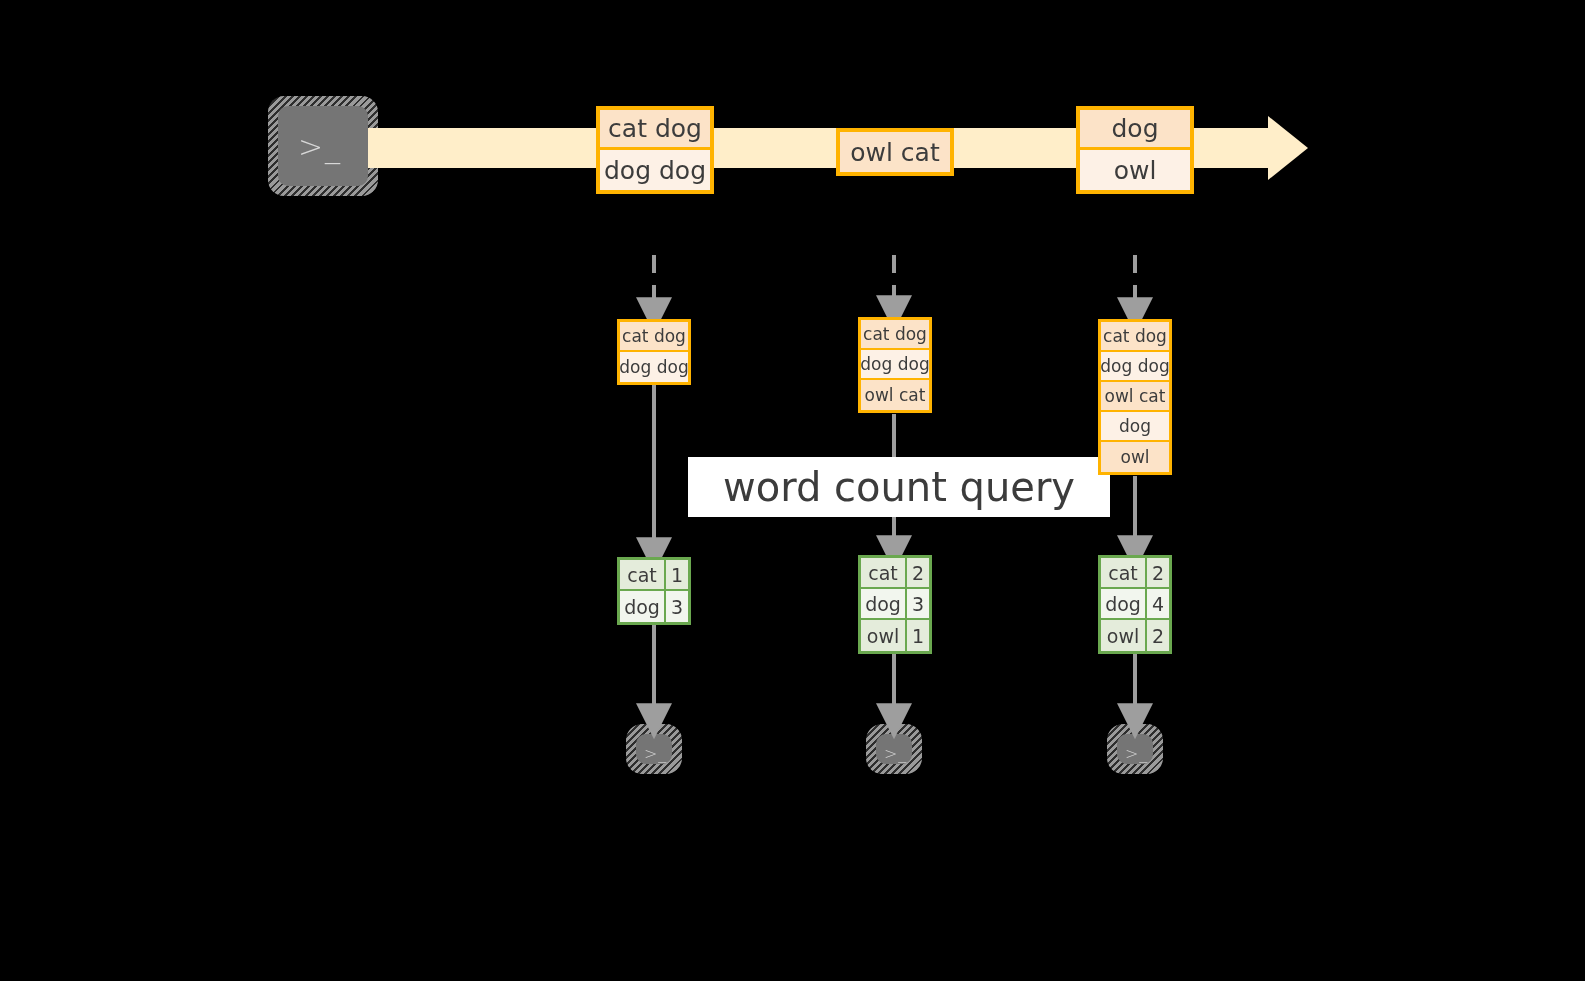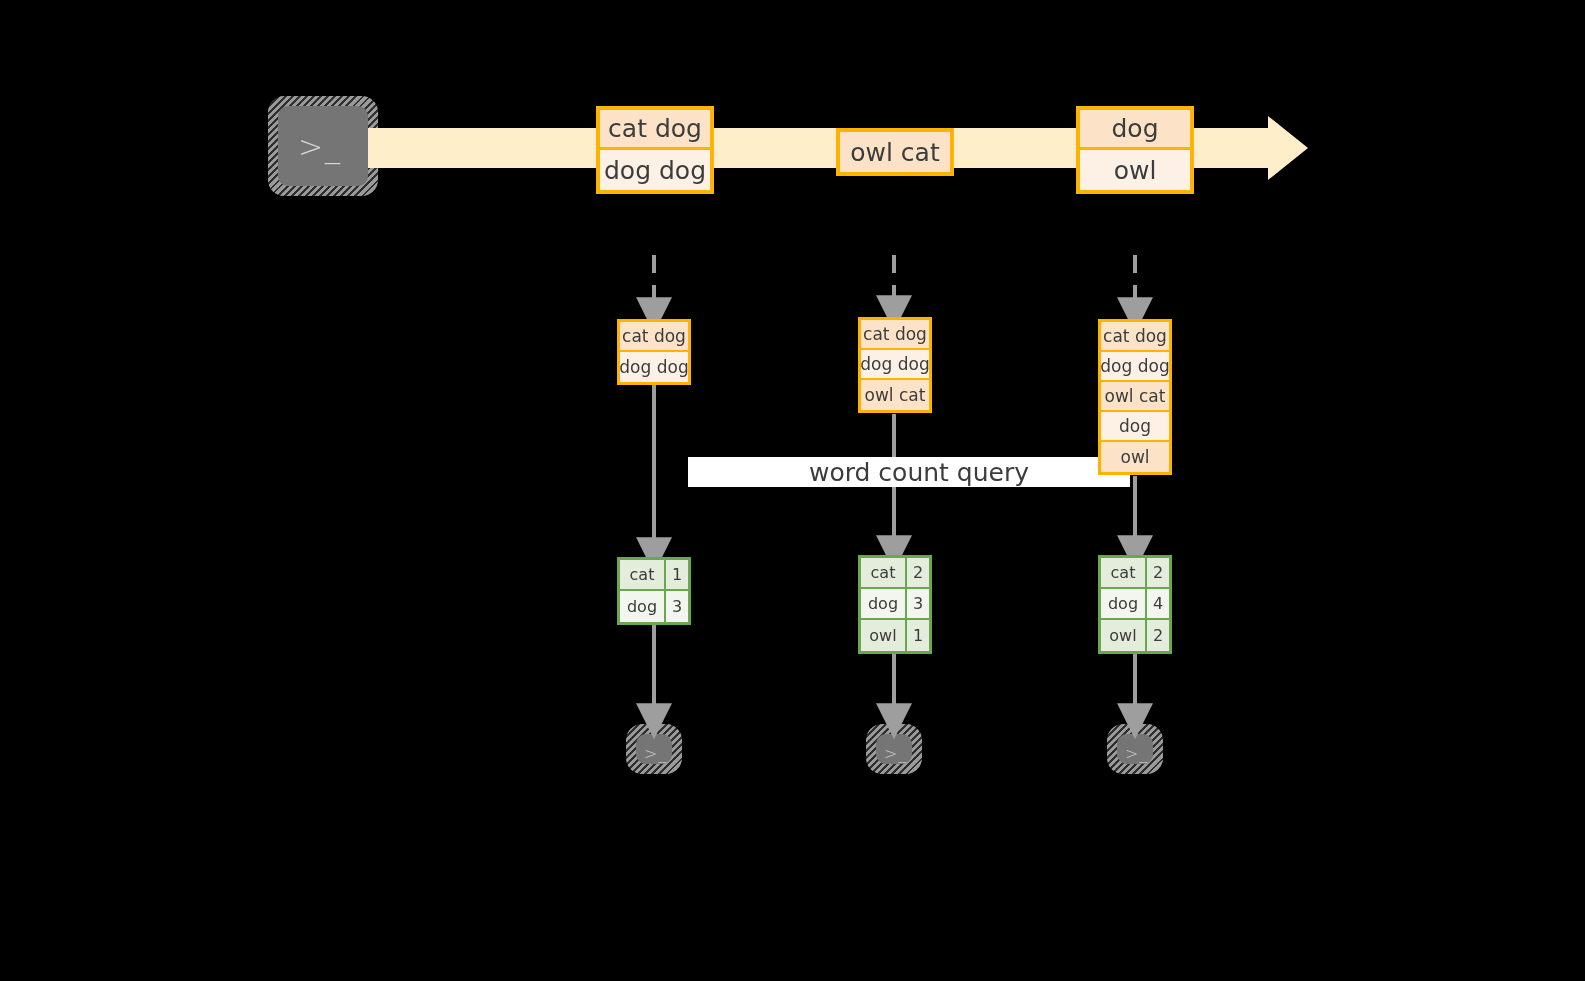--- a/index.html
+++ b/index.html
@@ -119,21 +119,21 @@
     box-sizing: border-box;
     border-bottom: 2px solid #6aa84f;
   }
   .res-row:last-child { border-bottom: none; }
   .res-key, .res-val {
     box-sizing: border-box;
     display: flex;
     align-items: center;
     justify-content: center;
     color: #3c3c3c;
-    font-size: 16px;
+    font-size: 19px;
     background: #e4ecdb;
   }
   .res-row.alt .res-key, .res-row.alt .res-val { background: #f2f6ee; }
   .res-key {
     border-right: 2px solid #6aa84f;
   }
 
   
   #arrows {
     position: absolute;
@@ -279,17 +279,17 @@
       <div class="res-val" style="width:22px;">2</div>
     </div>
   </div>
 
   <div class="terminal" style="left:1107px; top:724px; width:56px; height:50px;">
     <div class="hatch"></div>
     <div class="inner"></div>
     <div class="prompt" style="left:8px; top:12px; font-size:16px;">&gt;_</div>
   </div>
 
-  <div class="query-banner" style="left:688px; top:457px; width:422px; height:30px; font-size:25px;padding-left:20px;">
+  <div class="query-banner" style="left:688px; top:457px; width:422px; height:60px; font-size:40px;">
     <span>word count query</span>
   </div>
 
 </div>
 
 </body></html>

